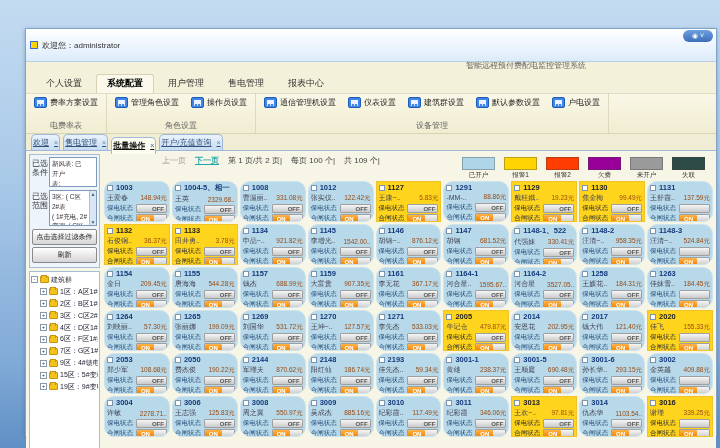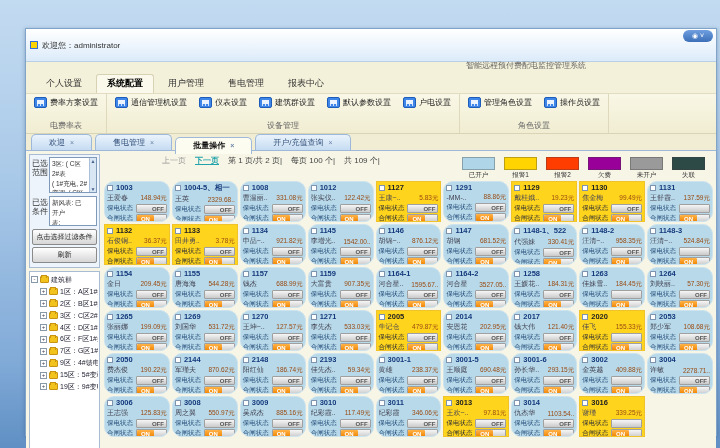--- a/index.html
+++ b/index.html
@@ -34,23 +34,23 @@
   .ricon { width:13px; height:11px; background:#3f86e8; border:1px solid #1d5cb8; border-radius:2px; position:relative; flex:0 0 auto; }
   .ricon::before { content:""; position:absolute; left:2px; top:2px; right:2px; height:4px; background:#eaf3ff; }
   .ricon::after  { content:""; position:absolute; left:2px; bottom:1px; right:2px; height:2px;
                    background:repeating-linear-gradient(90deg,#cfe2ff 0 1px,transparent 1px 3px); }
   .rbtn span.rlabel { font-size:8px; color:#222; white-space:nowrap; }
   .rcaption { text-align:center; font-size:8px; color:#666; padding:1px 0; }
 
   
   .tabstrip { height:17px; background:#f0edd4; display:flex; align-items:flex-end; gap:3px; padding:0 0 0 5px;
               border-bottom:1px solid #9db8d8; }
-  .dtab { display:flex; align-items:center; gap:5px; font-size:8px; color:#33507a; padding:2px 17px;
+  .dtab { display:flex; align-items:center; gap:5px; font-size:8px; color:#33507a; padding:2px 1px;
           background:linear-gradient(#eaf3fc,#c6dcf2); border:1px solid #9db8d8; border-bottom:none;
-          border-radius:5px 5px 0 0; cursor:default; }
+          border-radius:5px 5px 0 0; cursor:default;text-decoration:underline; }
   .dtab.active { background:#fdfcf1; color:#111; font-weight:bold; position:relative; top:4px; padding-bottom:3px; }
   .tab-close { font-size:7px; color:#6b85a8; }
 
   
   .content { display:flex; height:334px; background:#f7f5e6; }
 
   
   .sidebar { width:76px; padding:3px 2px 2px 3px; flex:0 0 auto; }
   .filterbox { border:1px solid #a8bcd4; background:#edf4fb; padding:2px; }
   .frow { display:flex; margin-bottom:3px; }
@@ -139,58 +139,58 @@
     <span class="ricon"></span>
     <span class="rlabel">费率方案设置</span>
   </div>
 </div>
       <div class="rcaption">电费率表</div>
     </div>
     <div class="rgroup">
       <div class="rbuttons">
   <div class="rbtn">
     <span class="ricon"></span>
-    <span class="rlabel">通信管理机设置</span>
+    <span class="rlabel">管理角色设置</span>
   </div>
 
   <div class="rbtn">
     <span class="ricon"></span>
-    <span class="rlabel">仪表设置</span>
-  </div>
-
-  <div class="rbtn">
-    <span class="ricon"></span>
-    <span class="rlabel">建筑群设置</span>
-  </div>
-
-  <div class="rbtn">
-    <span class="ricon"></span>
-    <span class="rlabel">默认参数设置</span>
-  </div>
-
-  <div class="rbtn">
-    <span class="ricon"></span>
-    <span class="rlabel">户电设置</span>
+    <span class="rlabel">操作员设置</span>
   </div>
 </div>
-      <div class="rcaption">设备管理</div>
+      <div class="rcaption">角色设置</div>
     </div>
     <div class="rgroup">
       <div class="rbuttons">
   <div class="rbtn">
     <span class="ricon"></span>
-    <span class="rlabel">管理角色设置</span>
+    <span class="rlabel">通信管理机设置</span>
   </div>
 
   <div class="rbtn">
     <span class="ricon"></span>
-    <span class="rlabel">操作员设置</span>
+    <span class="rlabel">仪表设置</span>
+  </div>
+
+  <div class="rbtn">
+    <span class="ricon"></span>
+    <span class="rlabel">建筑群设置</span>
+  </div>
+
+  <div class="rbtn">
+    <span class="ricon"></span>
+    <span class="rlabel">默认参数设置</span>
+  </div>
+
+  <div class="rbtn">
+    <span class="ricon"></span>
+    <span class="rlabel">户电设置</span>
   </div>
 </div>
-      <div class="rcaption">角色设置</div>
+      <div class="rcaption">设备管理</div>
     </div>
     <div class="rgroup" style="flex:1;border-right:none;"></div>
   </div>
 
   <div class="tabstrip">
   <div class="dtab">
     <span>欢迎</span>
     <span class="tab-close">×</span>
   </div>
 
@@ -207,41 +207,41 @@
   <div class="dtab">
     <span>开户/充值查询</span>
     <span class="tab-close">×</span>
   </div>
 </div>
 
   <div class="content">
 
     <div class="sidebar">
       <div class="filterbox">
+        <div class="frow">
+          <div class="vlabel">已选条件</div>
+          <div class="listbox short">
+  <div>新风表: 已开户</div>
+
+  <div>表;</div>
+</div>
+        </div>
         <div class="frow">
           <div class="vlabel">已选范围</div>
           <div class="listbox">
             <div class="lb-scroll">
                 <span>▲</span>
                 <span>▼</span>
               </div>
 
   <div>3区: ( C区2#表</div>
 
   <div>( 1#充电, 2#</div>
 
   <div>空调, / C区1#</div>
-</div>
-        </div>
-        <div class="frow">
-          <div class="vlabel">已选条件</div>
-          <div class="listbox short">
-  <div>新风表: 已开户</div>
-
-  <div>表;</div>
 </div>
         </div>
         <button class="sbtn">点击选择过滤条件</button>
         <button class="sbtn">刷新</button>
       </div>
       <div class="treebox">
   <div class="titem lvl0">
     <span class="exp">-</span>
     <span class="folder"></span>
     <span>建筑群</span>
@@ -847,20 +847,42 @@
       </span>
     </div>
     <div class="m-row">
       <span class="m-lbl">合闸状态</span>
       <span class="track">
         <span class="on-badge">ON</span>
       </span>
     </div>
   </div>
 
+  <div class="meter open">
+    <div class="m-head">
+      <span class="m-cb"></span>
+      <span class="m-id">1161</span>
+    </div>
+    <div class="m-row">
+      <span class="m-name">李无花</span>
+      <span class="m-bal">367.17元</span>
+    </div>
+    <div class="m-row">
+      <span class="m-lbl">保电状态</span>
+      <span class="track">
+        <span class="off-text">OFF</span>
+      </span>
+    </div>
+    <div class="m-row">
+      <span class="m-lbl">合闸状态</span>
+      <span class="track">
+        <span class="on-badge">ON</span>
+      </span>
+    </div>
+  </div>
 
   <div class="meter open">
     <div class="m-head">
       <span class="m-cb"></span>
       <span class="m-id">1164-1</span>
     </div>
     <div class="m-row">
       <span class="m-name">河合星..</span>
       <span class="m-bal">1595.67..</span>
     </div>

